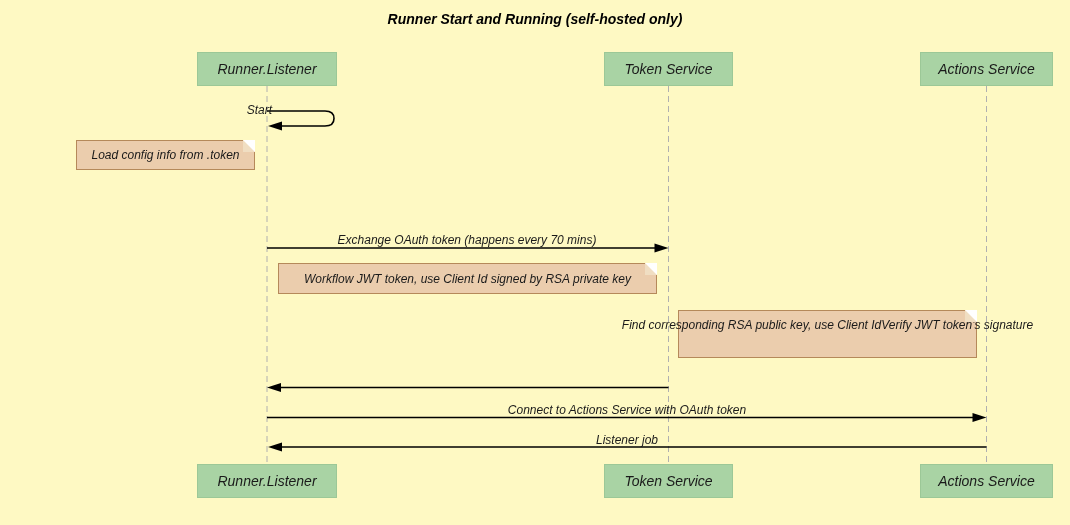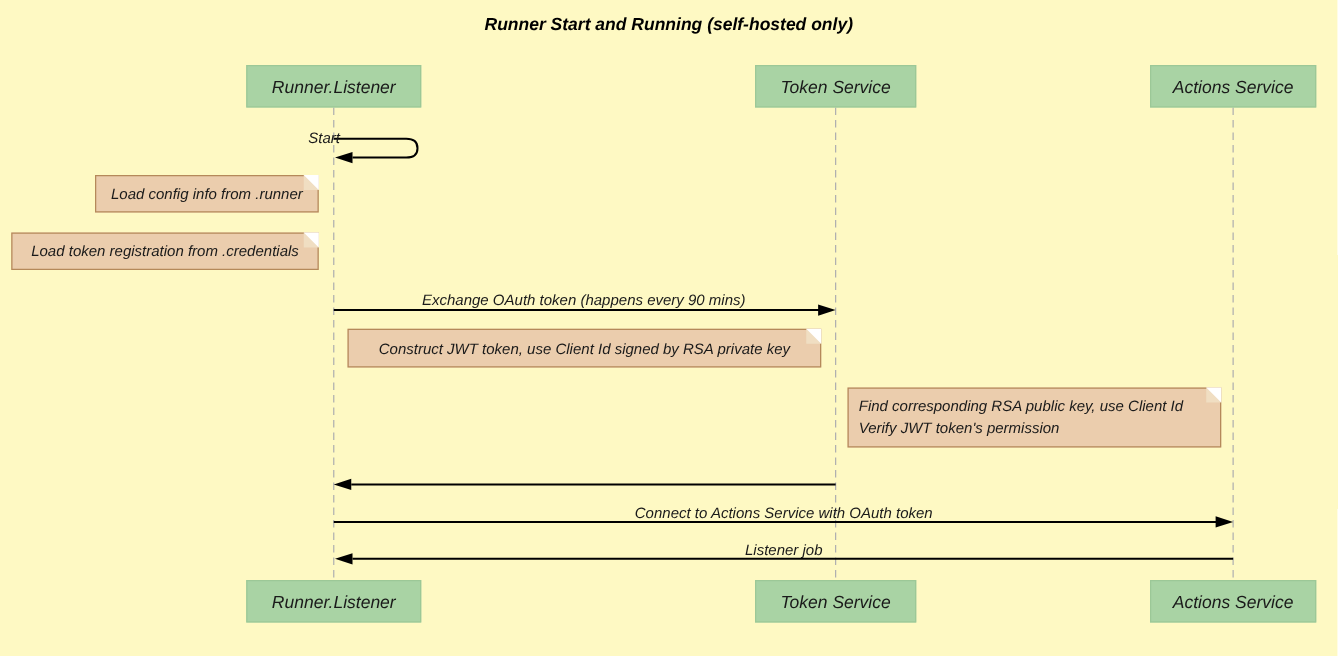--- a/index.html
+++ b/index.html
@@ -45,21 +45,21 @@
     white-space:nowrap;
   }
   .note::before {
     content:"";
     position:absolute; top:-1px; right:-1px;
     border-style:solid;
     border-width:0 12px 12px 0;
     border-color:#ffffff #ffffff var(--note-fold) var(--note-fold);
   }
   .note.multiline {
-    flex-direction:column; align-items:flex-start; justify-content:center;
+    flex-direction:row; align-items:flex-start; justify-content:center;
     padding:6px 8px; line-height:17px;
   }
   .msg-label {
     position:absolute; font-size:12px; white-space:nowrap;
     transform:translateX(-50%); color:#1a1a1a;
   }
   .msg-label.right-anchored { transform:translateX(-100%); }
 </style>
 </head>
 <body>
@@ -114,31 +114,28 @@
     <span>Runner.Listener</span>
   </div>
   <div class="participant" style="left:604px; top:464px; width:129px;">
     <span>Token Service</span>
   </div>
   <div class="participant" style="left:920px; top:464px; width:133px;">
     <span>Actions Service</span>
   </div>
 
   <div class="msg-label right-anchored" style="left:261px; top:103px;margin-left:11px;">Start</div>
-  <div class="msg-label" style="left:467px; top:233px;">Exchange OAuth token (happens every 90 mins)</div>
+  <div class="msg-label" style="left:467px; top:233px;">Exchange OAuth token (happens every 70 mins)</div>
   <div class="msg-label" style="left:627px; top:403px;">Connect to Actions Service with OAuth token</div>
   <div class="msg-label" style="left:627px; top:433px;">Listener job</div>
 
   <div class="note" style="left:76px; top:140px; width:179px; height:30px;">
-    <span>Load config info from .runner</span>
-  </div>
-  <div class="note" style="left:9px; top:186px; width:246px; height:30px;">
-    <span>Load token registration from .credentials</span>
+    <span>Load config info from .token</span>
   </div>
   <div class="note" style="left:278px; top:263px; width:379px; height:31px;">
-    <span>Construct JWT token, use Client Id signed by RSA private key</span>
+    <span>Workflow JWT token, use Client Id signed by RSA private key</span>
   </div>
   <div class="note multiline" style="left:678px; top:310px; width:299px; height:48px;">
     <div>Find corresponding RSA public key, use Client Id</div>
-    <div>Verify JWT token's permission</div>
+    <div>Verify JWT token's signature</div>
   </div>
 
 </div>
 
 </body></html>

